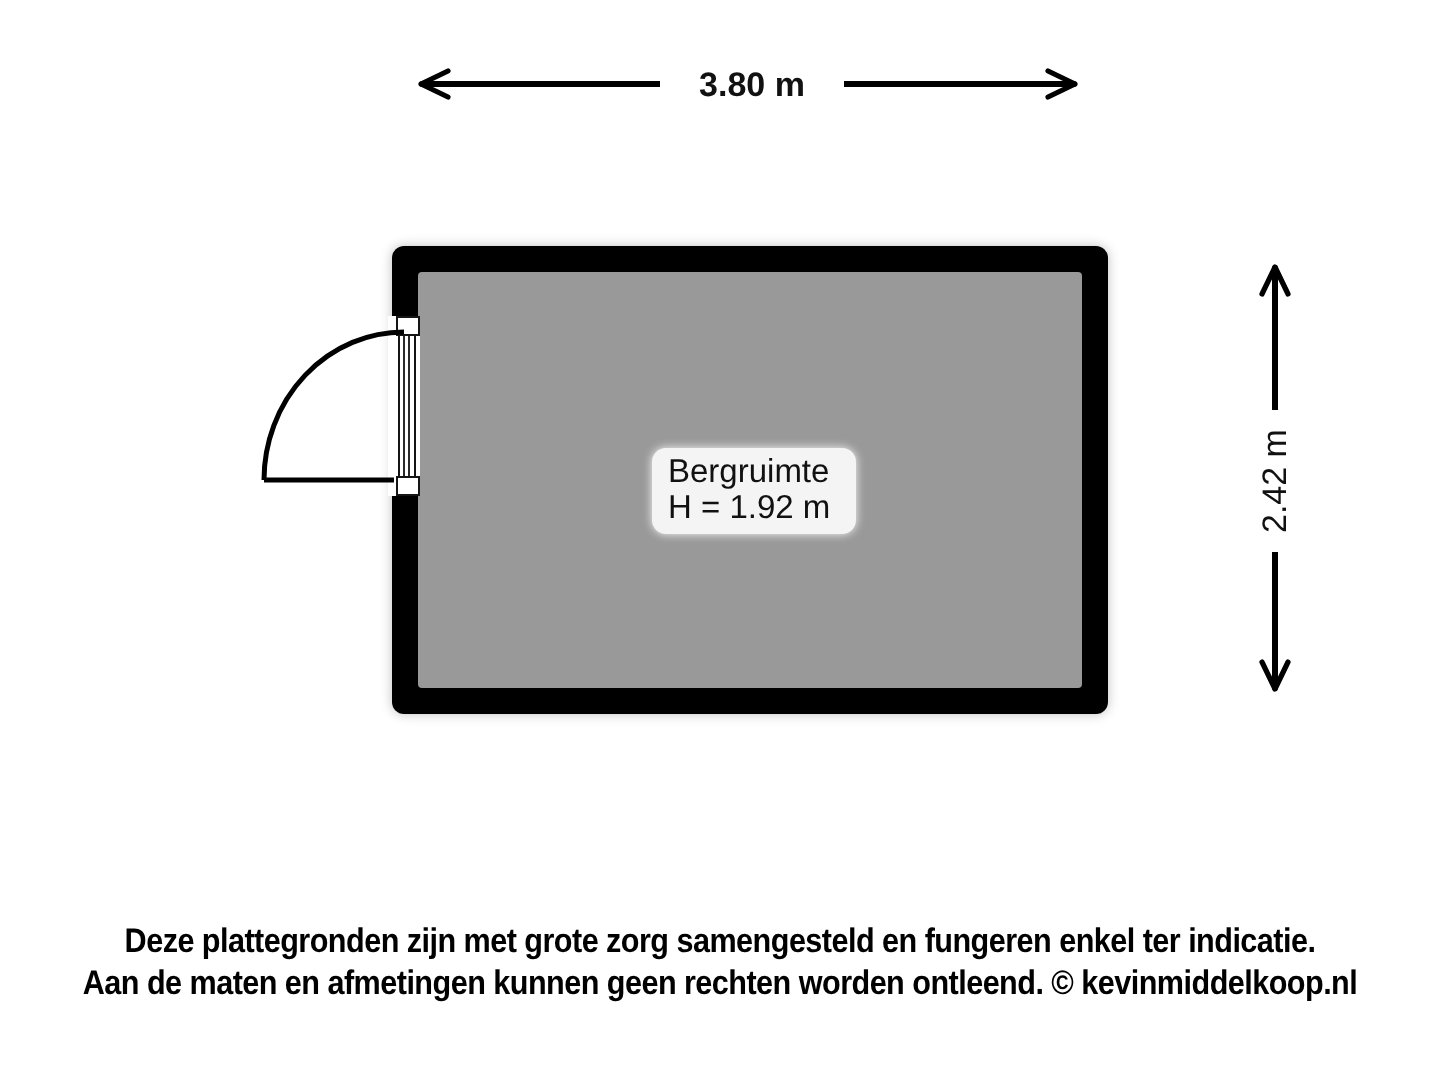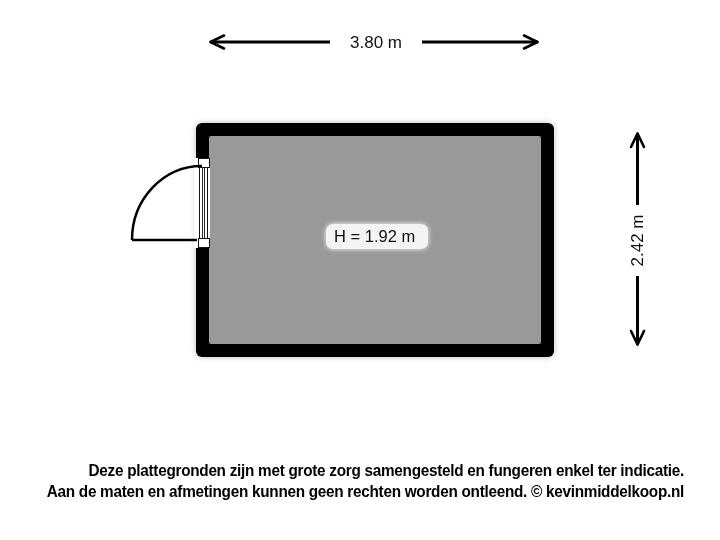--- a/index.html
+++ b/index.html
@@ -45,40 +45,40 @@
   }
   
   .dim-label{
     position:absolute;
     background:var(--color-label_bg,#fff);
     color:var(--color-text,#111);
     font-size:17px;line-height:25px;
     text-align:center;border-radius:10px;
     white-space:nowrap;
   }
-  .dim-label.top{left:330px;top:30px;width:92px;height:25px;}
+  .dim-label.top{left:330px;top:30px;width:92px;height:25px;font-weight:bold;}
   .dim-label.right{
     left:602px;top:228px;width:71px;height:25px;
     transform:rotate(-90deg);transform-origin:50% 50%;
   }
   
   .room-label{
     position:absolute;left:326px;top:224px;width:102px;
     box-sizing:border-box;padding:3px 4px 4px 8px;
     background:var(--color-room_label_bg,#f4f4f4);
     border-radius:7px;
     box-shadow:0 0 5px rgba(255,255,255,0.95);
     color:var(--color-text,#111);
     font-size:16.5px;line-height:18px;
     white-space:nowrap;
   }
   
   .disclaimer{
     position:absolute;left:0;top:460px;width:720px;
-    text-align:right;color:#000;
+    text-align:center;color:#000;
     font-weight:bold;font-size:17px;line-height:21px;
     letter-spacing:-0.3px;
   }
   .disclaimer .line{
     display:block;white-space:nowrap;
     transform:scaleX(0.9);transform-origin:50% 50%;
     text-shadow:0 0 2px #fff,0 0 2px #fff,0 0 3px #fff,0 0 3px #fff;
   }
 </style>
 </head>
@@ -110,20 +110,21 @@
     </g>
 
     <path d="M132 240 A 70 74 0 0 1 202 166" stroke="#000" stroke-width="2.5" fill="none"></path>
     <line x1="132" y1="240" x2="197" y2="240" stroke="#000" stroke-width="2.5"></line>
   </svg>
 
   <div class="dim-label top">3.80 m</div>
   <div class="dim-label right">2.42 m</div>
 
   <div class="room-label">
+    <div>Bergruimte</div>
     <div>H = 1.92 m</div>
   </div>
 
   <div class="disclaimer">
     <span class="line">Deze plattegronden zijn met grote zorg samengesteld en fungeren enkel ter indicatie.</span>
     <span class="line">Aan de maten en afmetingen kunnen geen rechten worden ontleend. © kevinmiddelkoop.nl</span>
   </div>
 
 </div>
 

